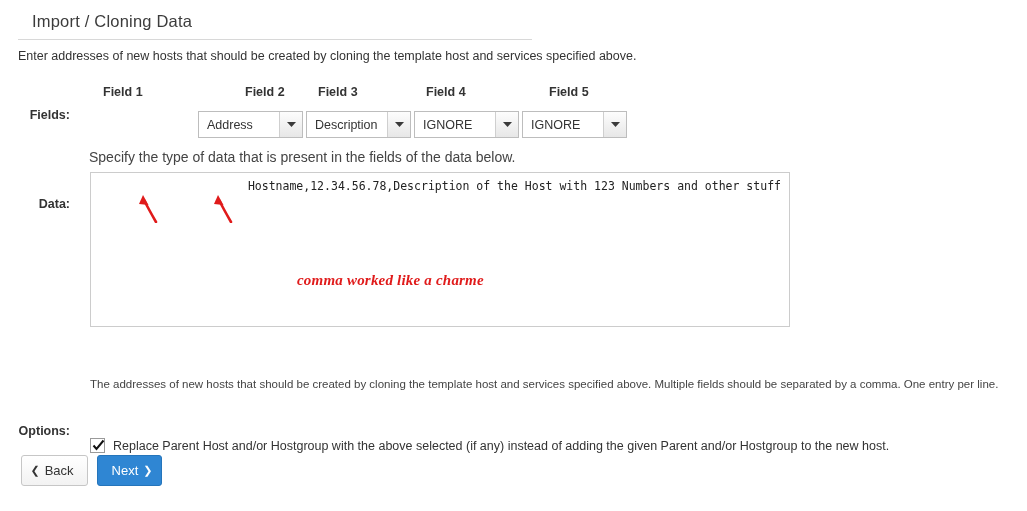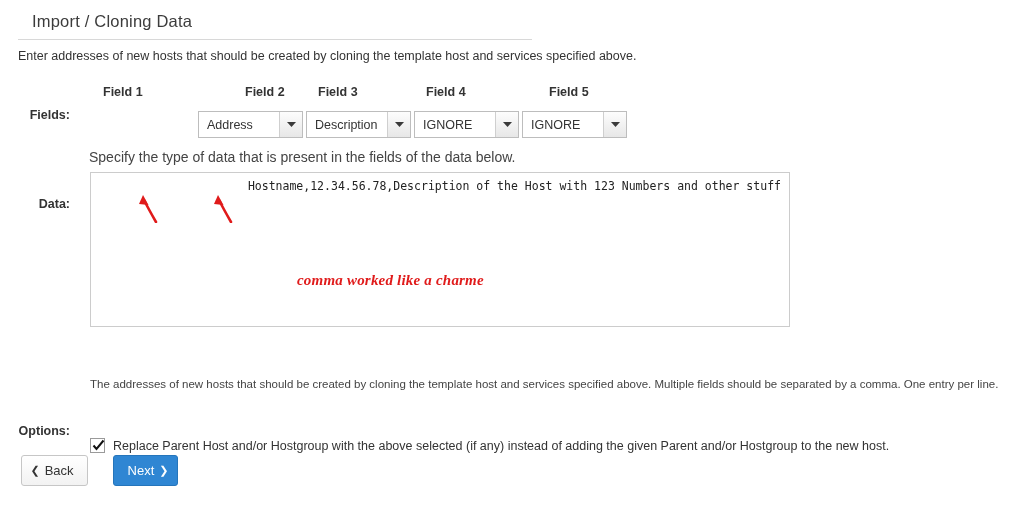--- a/index.html
+++ b/index.html
@@ -186,21 +186,21 @@
   }
   #back-button {
     left: 21px;
     top: 455px;
     width: 67px;
     background: linear-gradient(#ffffff, #f2f2f2);
     border: 1px solid #c6c6c6;
     color: #333;
   }
   #next-button {
-    left: 113px;
+    left: 97px;
     top: 455px;
     width: 65px;
     background: #2f86d3;
     border: 1px solid #2575bb;
     color: #ffffff;
   }
   .btn .glyph { font-size: 11px; }
   .btn .lbl { padding: 0 5px; }
 </style>
 </head>

